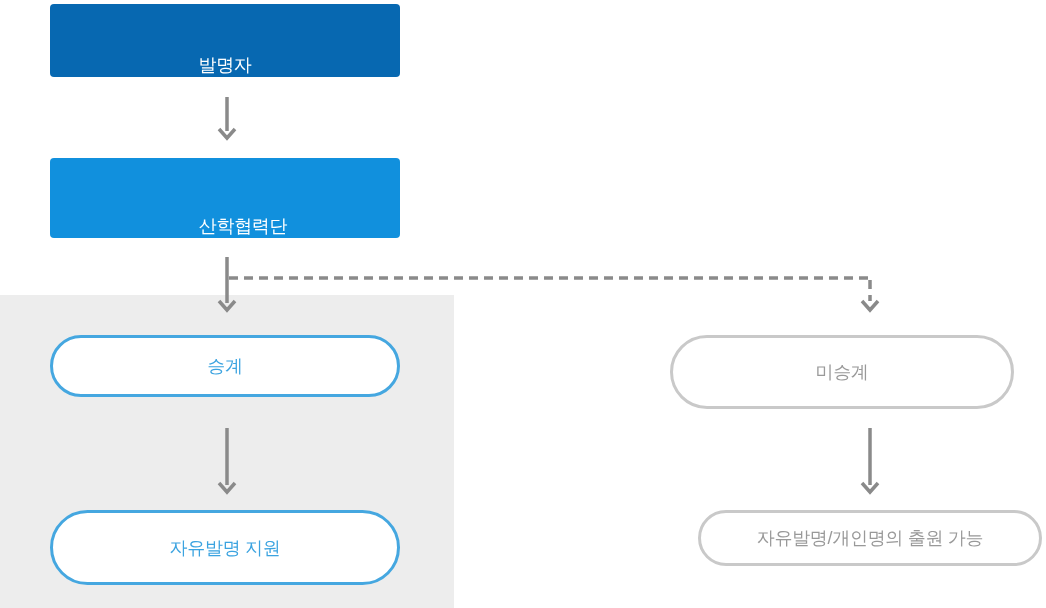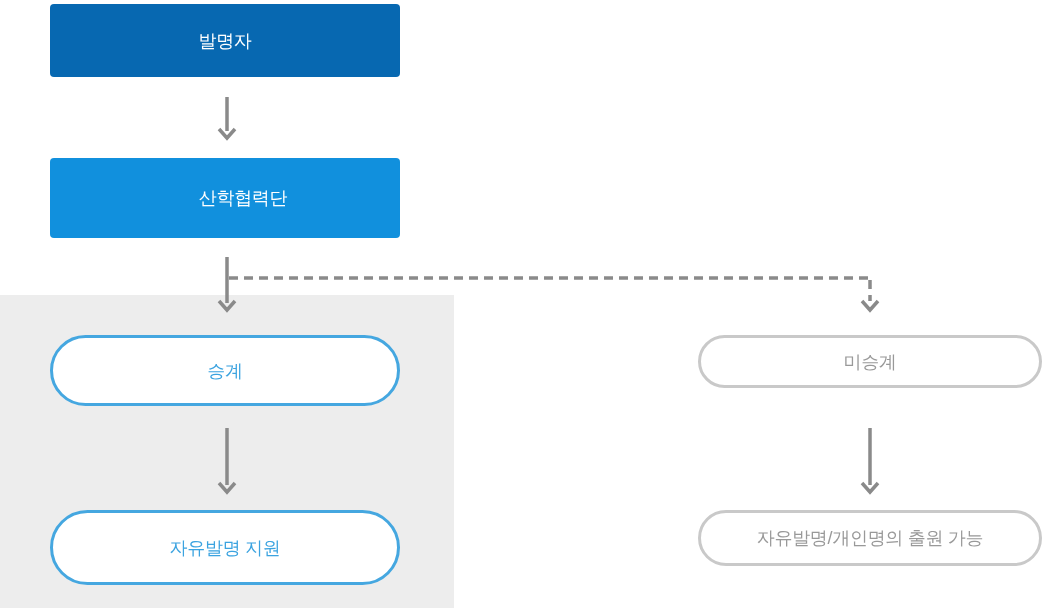--- a/index.html
+++ b/index.html
@@ -30,20 +30,21 @@
     justify-content: center;
     text-align: center;
     font-size: 18px;
     font-weight: 500;
     letter-spacing: -0.3px;
     box-sizing: border-box;
   }
   .box {
     color: #ffffff;
     border-radius: 4px;
+    align-items: flex-end;
   }
   .box--dark  { background: #0768b1; }
   .box--light { background: #1190dd; }
   .pill {
     background: #ffffff;
     border: 3px solid;
     border-radius: 40px;
   }
   .pill--blue {
     border-color: #45a7e0;
@@ -109,29 +110,29 @@
   </svg>
 
   <div class="node box box--dark" style="left:50px; top:4px; width:350px; height:73px;">
     <span>발명자</span>
   </div>
 
   <div class="node box box--light" style="left:50px; top:158px; width:350px; height:80px;padding-left:36px;">
     <span>산학협력단</span>
   </div>
 
-  <div class="node pill pill--blue" style="left:50px; top:335px; width:350px; height:71px;">
+  <div class="node pill pill--blue" style="left:50px; top:335px; width:350px; height:62px;">
     <span>승계</span>
   </div>
 
   <div class="node pill pill--blue" style="left:50px; top:510px; width:350px; height:75px;">
     <span>자유발명 지원</span>
   </div>
 
-  <div class="node pill pill--gray" style="left:698px; top:335px; width:344px; height:53px;">
+  <div class="node pill pill--gray" style="left:670px; top:335px; width:344px; height:74px;">
     <span>미승계</span>
   </div>
 
   <div class="node pill pill--gray" style="left:698px; top:510px; width:344px; height:56px;">
     <span>자유발명/개인명의 출원 가능</span>
   </div>
 
 </div>
 
 </body></html>

